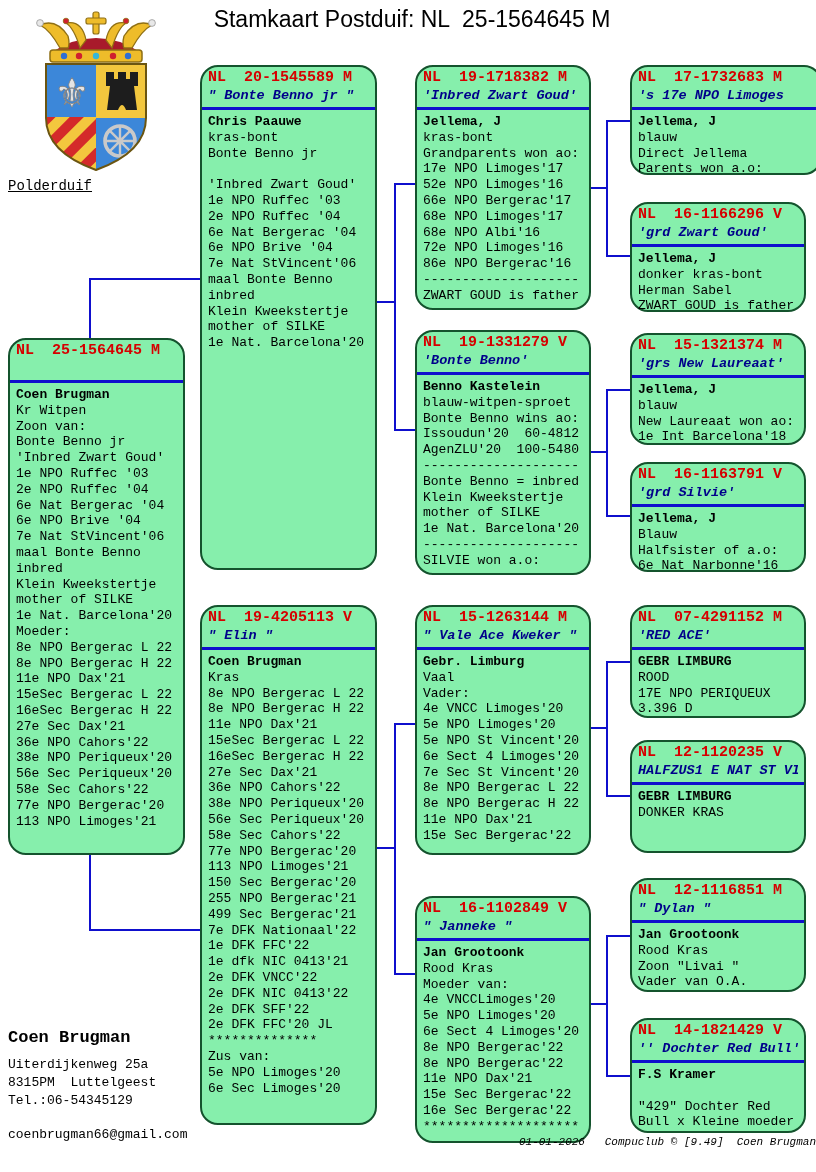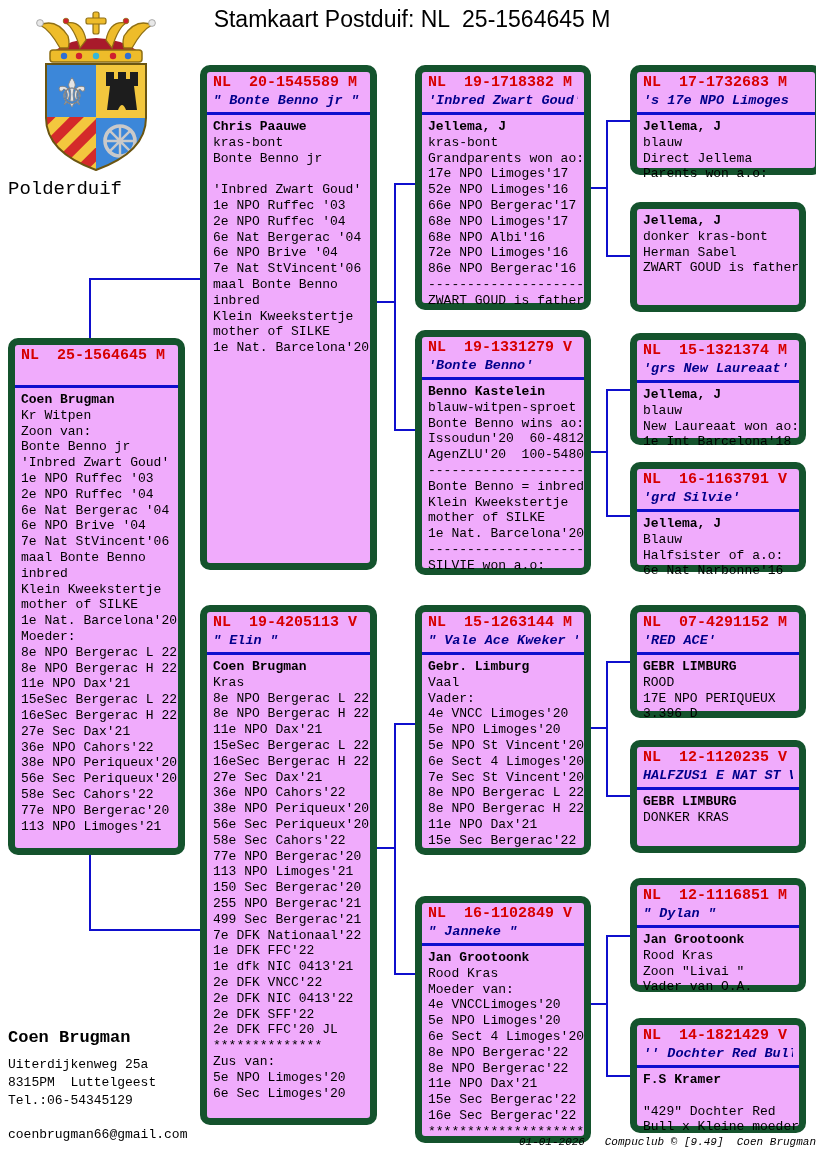--- a/index.html
+++ b/index.html
@@ -1,22 +1,22 @@
 <!DOCTYPE html>
 <html><head>
 <meta charset="utf-8">
 <style>
   html,body{margin:0;padding:0;background:#fff;}
   .page{position:relative;width:816px;height:1172px;background:#fff;overflow:hidden;
         font-family:"Liberation Mono","DejaVu Sans Mono",monospace;color:#000;padding-left:8px;}
   .title{position:absolute;top:6px;left:0;width:100%;text-align:center;
          font-family:"Liberation Sans","DejaVu Sans",sans-serif;font-size:23px;white-space:pre;}
   .logo{position:absolute;left:16px;top:6px;width:160px;height:172px;}
-  .logo-caption{position:absolute;left:8px;top:178px;font-size:19px;}
-  .box{position:absolute;border:7px solid #14532d;border-radius:10px;background:#f0abfc;box-sizing:border-box;}
+  .logo-caption{position:absolute;left:8px;top:178px;font-size:14px;text-decoration:underline;}
+  .box{position:absolute;border:2px solid #14532d;border-radius:18px;background:#86efac;box-sizing:border-box;}
   .box-header{height:38px;padding:2px 6px 0 6px;border-bottom:3px solid #0f0fcd;overflow:hidden;}
   .ring{color:#d60000;font-weight:bold;font-size:15px;line-height:18px;white-space:pre;}
   .pname{color:#00008b;font-weight:bold;font-style:italic;font-size:13.5px;line-height:17px;
          white-space:pre;min-height:17px;overflow:hidden;}
   .box-body{padding:4px 6px 0 6px;font-size:13px;line-height:15.8px;overflow:hidden;}
   .box-body div{white-space:pre;min-height:15.8px;}
   .box-body div:first-child{font-weight:bold;}
   .hline,.vline{position:absolute;background:#0f0fcd;}
   .hline{height:2px;}
   .vline{width:2px;}
@@ -317,20 +317,24 @@
     </div>
     <div class="box-body">
         <div>Jellema, J</div>
         <div>blauw</div>
         <div>Direct Jellema</div>
         <div>Parents won a.o:</div>
       </div>
   </div>
 
   <div class="box" style="left:630px;top:202px;width:176px;height:110px">
+    <div class="box-header">
+      <div class="ring">NL  16-1166296 V</div>
+      <div class="pname">'grd Zwart Goud'</div>
+    </div>
     <div class="box-body">
         <div>Jellema, J</div>
         <div>donker kras-bont</div>
         <div>Herman Sabel</div>
         <div>ZWART GOUD is father</div>
       </div>
   </div>
 
   <div class="box" style="left:630px;top:333px;width:176px;height:112px">
     <div class="box-header">

